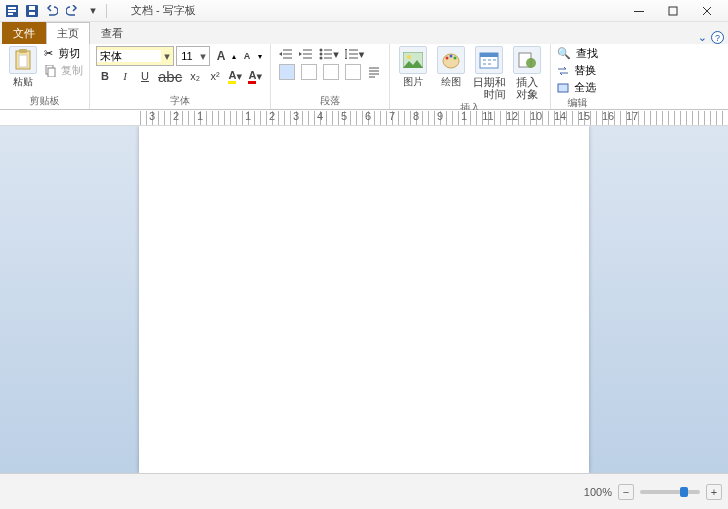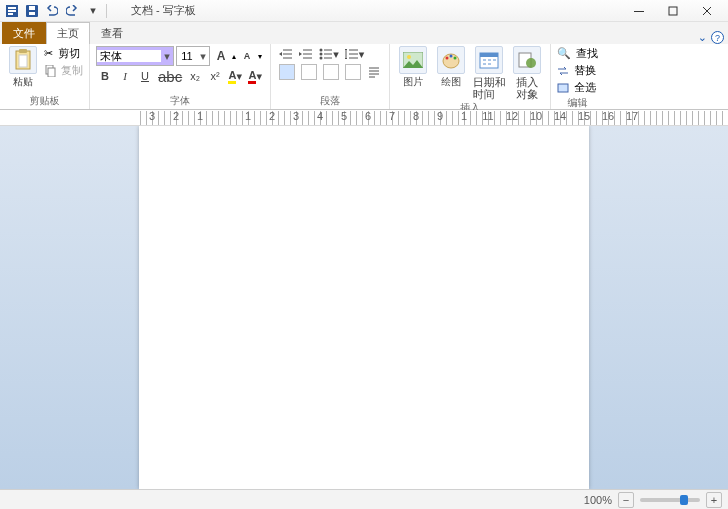--- a/index.html
+++ b/index.html
@@ -14,38 +14,38 @@
 .tab { padding: 3px 10px; color: #444; border: 1px solid transparent; border-bottom: none; }
 .tab.file { background: #a16207; color: #fff; }
 .tab.sel { background: #fff; border-color: #c5c5c5; }
 .tabs .help { margin-left: auto; display: flex; align-items: center; padding-right: 4px; gap: 4px; color: #1e5cb3; }
 .ribbon { height: 66px; background: #fff; border-bottom: 1px solid #c5c5c5; display: flex; }
 .grp { border-right: 1px solid #e1e1e1; padding: 2px 6px 1px; display: flex; flex-direction: column; }
 .grp .body { flex: 1; display: flex; align-items: flex-start; gap: 4px; }
 .grp .lbl { text-align: center; color: #6a6a6a; font-size: 10px; padding-top: 1px; }
 .bigbtn { display: flex; flex-direction: column; align-items: center; width: 34px; gap: 2px; }
 .bigbtn .ic { width: 28px; height: 28px; background: #eef3fa; border: 1px solid #cbd7e8; border-radius: 2px; display: flex; align-items: center; justify-content: center; color: #2b579a; }
-.bigbtn .cap { font-size: 10px; color: #444; text-align: left; line-height: 1.1; }
+.bigbtn .cap { font-size: 10px; color: #444; text-align: right; line-height: 1.1; }
 .stack { display: flex; flex-direction: column; gap: 2px; }
 .row { display: flex; align-items: center; gap: 2px; }
 .minibtn { height: 16px; min-width: 18px; padding: 0 2px; display: flex; align-items: center; justify-content: center; color: #444; }
-.fontname { border: 1px solid #b2b2b2; height: 20px; display: flex; align-items: center; background: #c4b5fd; }
+.fontname { border: 1px solid #b2b2b2; height: 20px; display: flex; align-items: center; background: #fef9c3; }
 .fontname input { border: none; outline: none; width: 64px; padding: 0 3px; font-size: 11px; }
 .fontname .dd, .fontsize .dd { width: 12px; text-align: center; color: #555; }
 .fontsize { border: 1px solid #b2b2b2; height: 20px; display: flex; align-items: center; background: #fff; }
 .fontsize input { border: none; outline: none; width: 20px; padding: 0 2px; font-size: 11px; text-align: center; }
 .alignsq { width: 16px; height: 16px; border: 1px solid #bcbcbc; background: #fff; }
 .alignsq.sel { background: #cfe3ff; }
 .ruler { height: 16px; background: #fff; border-bottom: 1px solid #d9d9d9; display: flex; align-items: flex-end; padding-left: 140px; position: relative; }
 .ruler .strip { flex: 1; height: 14px; background: repeating-linear-gradient(90deg,#b5b5b5 0,#b5b5b5 1px,transparent 1px,transparent 6px); position: relative; }
 .ruler .labels { position: absolute; left: 140px; right: 0; top: 0; height: 16px; display: flex; font-size: 9px; color: #666; }
 .ruler .labels span { width: 24px; text-align: center; }
 .workspace { flex: 1; background: linear-gradient(#dbe5f1,#bcd0e6); display: flex; justify-content: center; overflow: hidden; }
 .page { width: 450px; height: 100%; background: #fff; box-shadow: 0 0 4px rgba(0,0,0,.25); }
-.statusbar { height: 20px; background: #f3f3f3; border-top: 1px solid #d0d0d0; display: flex; align-items: center; padding: 0 6px; color: #555; }
+.statusbar { height: 36px; background: #f3f3f3; border-top: 1px solid #d0d0d0; display: flex; align-items: center; padding: 0 6px; color: #555; }
 .statusbar .spacer { flex: 1; }
 .slider { width: 60px; height: 4px; background: #c8c8c8; border-radius: 2px; position: relative; margin: 0 6px; }
 .slider .thumb { position: absolute; top: -3px; width: 8px; height: 10px; background: #2b7cd3; border-radius: 2px; }
 .sbtn { width: 16px; height: 16px; display: flex; align-items: center; justify-content: center; border: 1px solid #c0c0c0; border-radius: 2px; }
 svg { display: block; }
 </style>
 </head>
 <body>
 
 <div class="titlebar">

